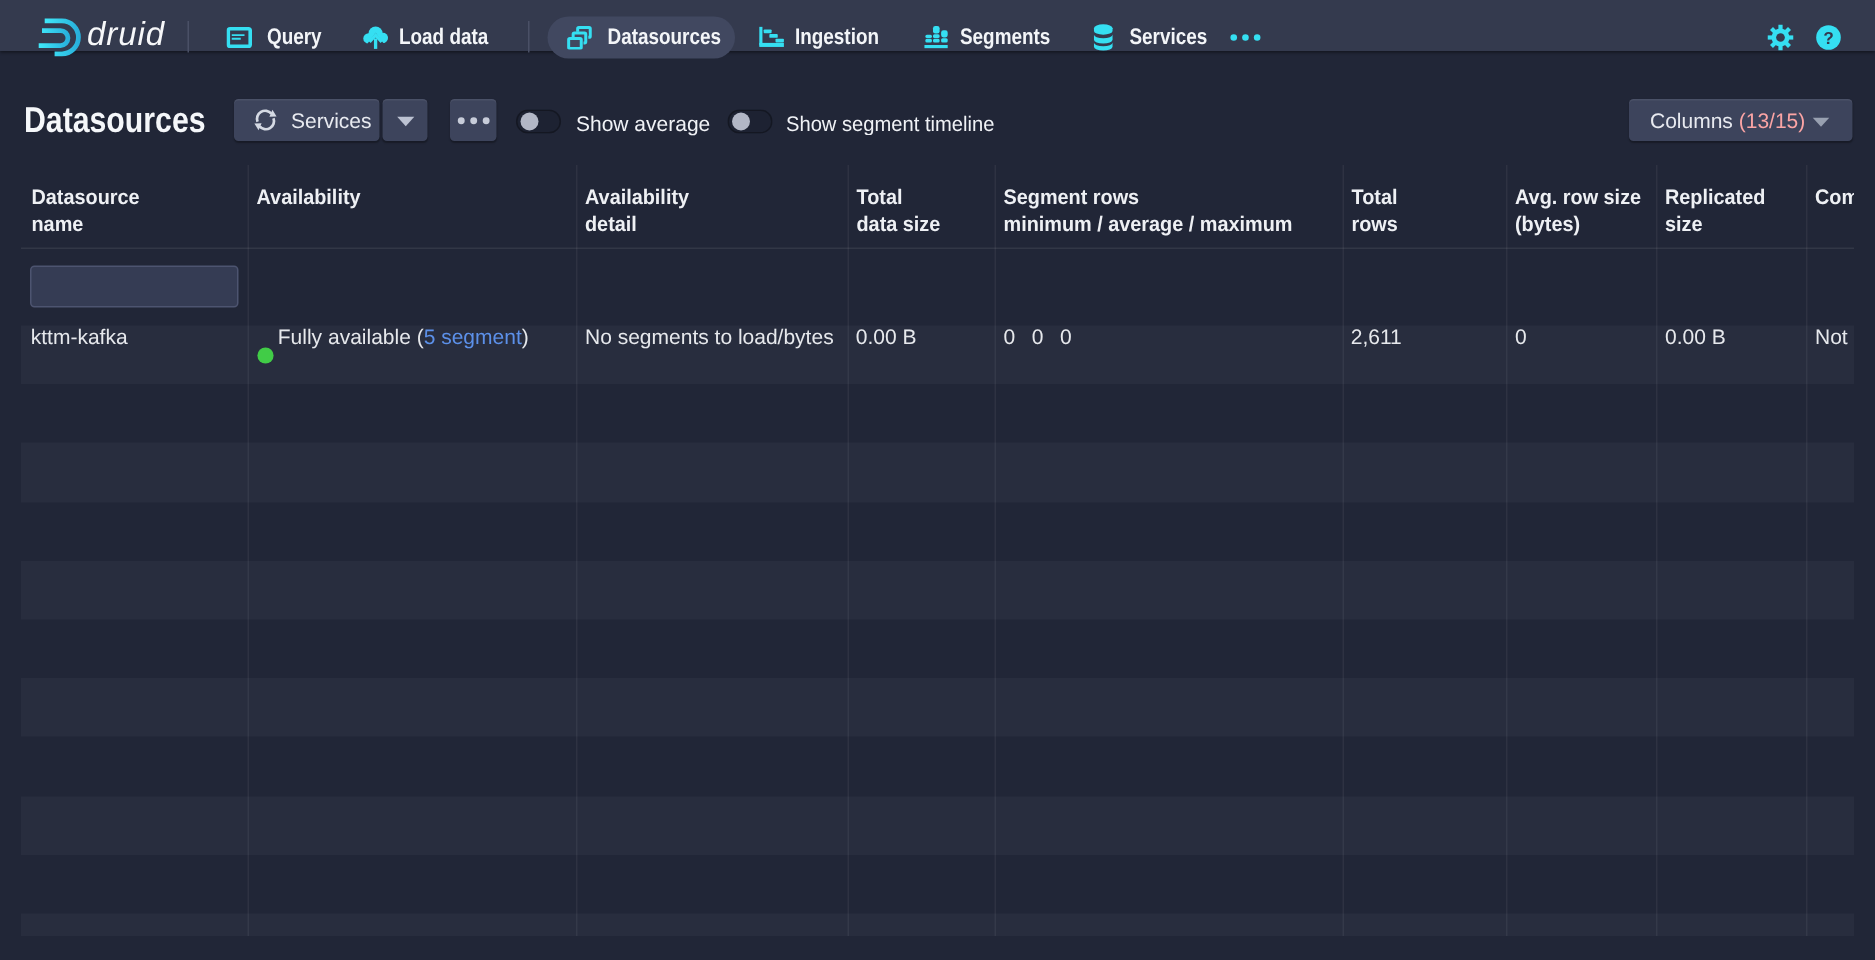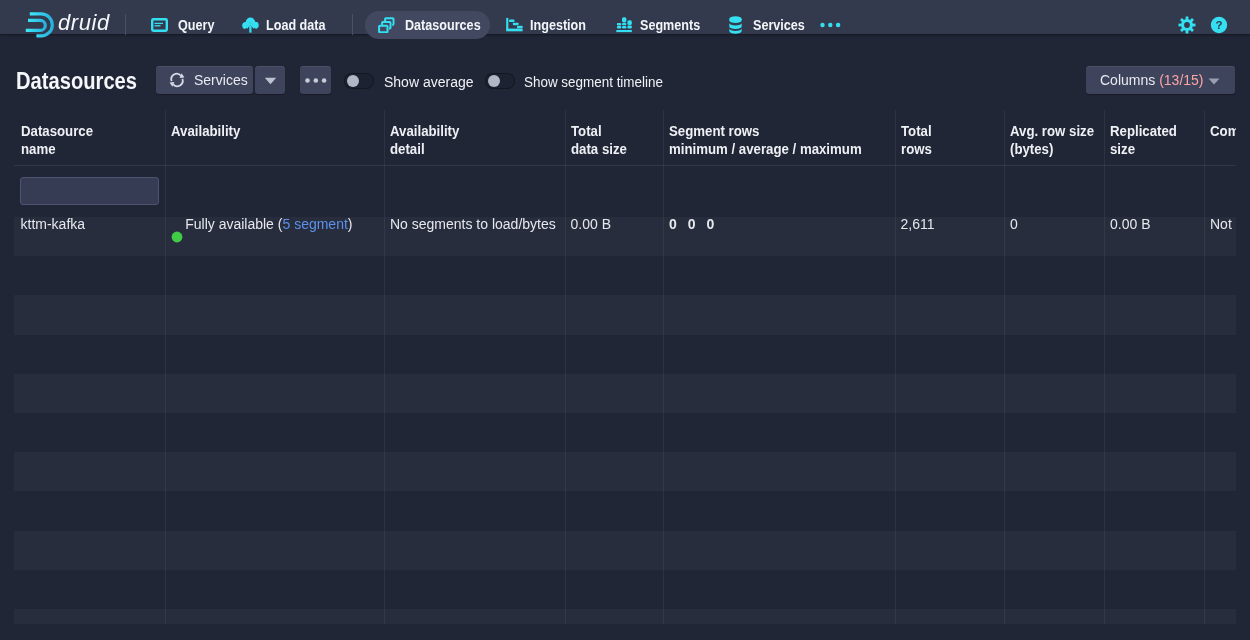--- a/index.html
+++ b/index.html
@@ -219,18 +219,18 @@
 
   <div class="finput"></div>
 
   <div class="dcell" style="left:6.5px;">kttm-kafka</div>
   <svg class="abs" style="left:157px;top:120.5px" width="12" height="12" viewBox="0 0 12 12">
     <circle cx="6" cy="6" r="5.4" fill="#41cc47"></circle>
   </svg>
   <div class="dcell" style="left:171.2px;">Fully available (<span class="link">5 segment</span>)</div>
   <div class="dcell" style="left:376px;">No segments to load/bytes</div>
   <div class="dcell" style="left:556.5px;">0.00 B</div>
-  <div class="dcell" style="left:655px;font-weight:bold;">0<span style="margin-left:11px">0</span><span style="margin-left:11px">0</span></div>
+  <div class="dcell" style="left:655px;">0<span style="margin-left:11px">0</span><span style="margin-left:11px">0</span></div>
   <div class="dcell" style="left:886.5px;">2,611</div>
   <div class="dcell" style="left:996px;">0</div>
   <div class="dcell" style="left:1096px;">0.00 B</div>
   <div class="dcell" style="left:1196px;">Not available</div>
 </div>
 
 </body></html>

